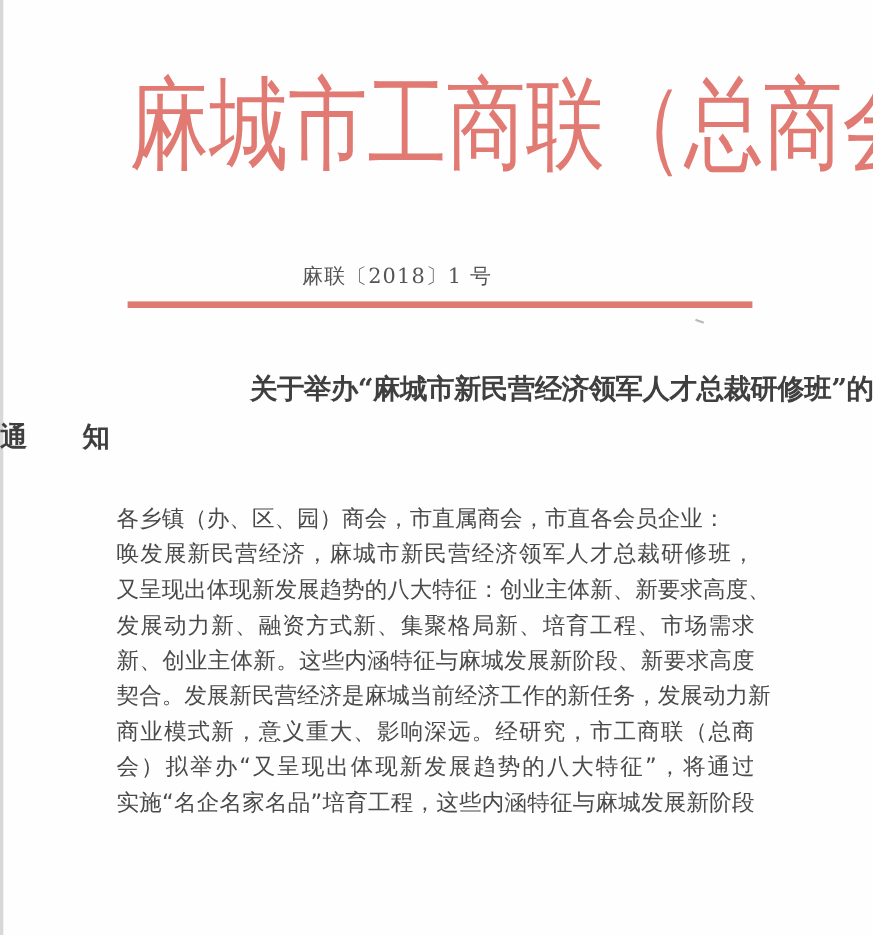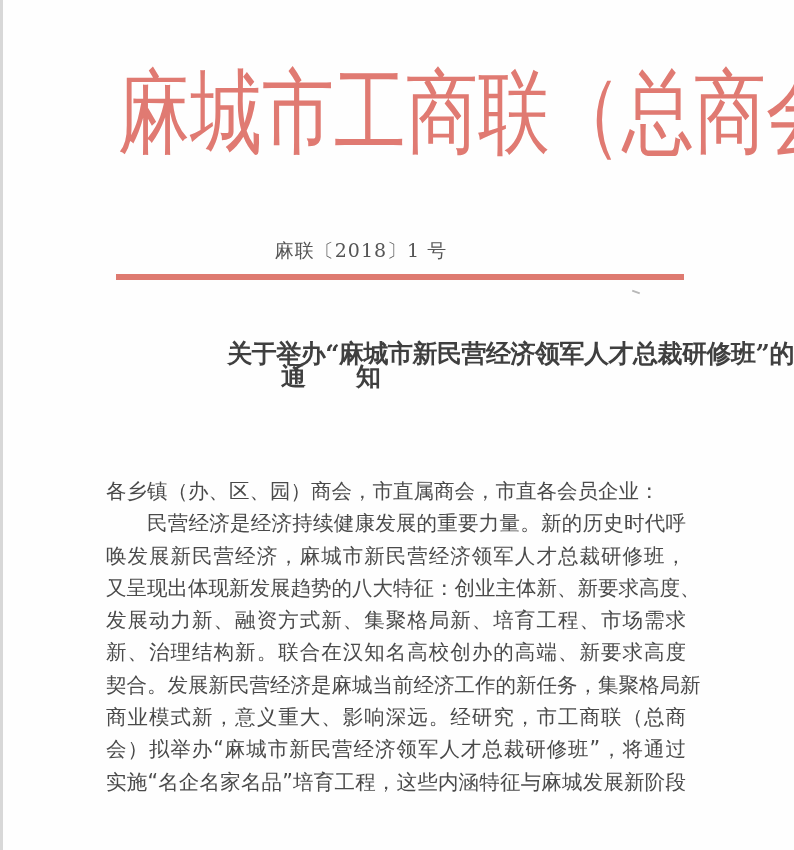--- a/index.html
+++ b/index.html
@@ -74,36 +74,34 @@
       text-align: right;
       font-size: 25px;
       font-weight: bold;
       color: #3f3f3f;
       letter-spacing: -0.5px;
     }
     .title-line2 {
       position: absolute;
       left: 0;
       width: 662px;
-      top: 360px;
-      text-align: center;
+      top: 380px;
       font-size: 25px;
       font-weight: bold;
       color: #3f3f3f;
     }
     .title-line2 .gap { display: inline-block; width: 50px; }
     .body-text {
       position: absolute;
       left: 106px;
       top: 455px;
       width: 580px;
       font-family: "DejaVu Sans", "Liberation Sans", sans-serif;
       font-size: 20.5px;
       color: #4a4a4a;
-      margin-top: 20px;
     }
     .body-text .line {
       height: 32.3px;
       line-height: 32.3px;
       white-space: nowrap;
       text-align: justify;
       text-align-last: justify;
     }
     .body-text .line.salutation { text-align-last: left; }
     .body-text .line.indent { padding-left: 41px; }
@@ -132,22 +130,21 @@
 <div class="red-rule"></div>
 <div class="speck"></div>
 
 <div class="title-line1">关于举办“麻城市新民营经济领军人才总裁研修班”的</div>
 <div class="title-line2">
   <span>通</span><span class="gap"></span><span>知</span>
 </div>
 
 <div class="body-text">
   <div class="line salutation">各乡镇（办、区、园）商会，市直属商会，市直各会员企业：</div>
-  <div class="line indent">民营经济是经济持续健康发展的重要力量。新的历史时代呼</div>
   <div class="line">唤发展新民营经济，麻城市新民营经济领军人才总裁研修班，</div>
   <div class="line">又呈现出体现新发展趋势的八大特征：创业主体新、新要求高度、</div>
   <div class="line">发展动力新、融资方式新、集聚格局新、培育工程、市场需求</div>
-  <div class="line">新、治理结构新。联合在汉知名高校创办的高端、新要求高度</div>
-  <div class="line">契合。发展新民营经济是麻城当前经济工作的新任务，集聚格局新</div>
+  <div class="line">新、创业主体新。这些内涵特征与麻城发展新阶段、新要求高度</div>
+  <div class="line">契合。发展新民营经济是麻城当前经济工作的新任务，发展动力新</div>
   <div class="line">商业模式新，意义重大、影响深远。经研究，市工商联（总商</div>
-  <div class="line">会）拟举办“麻城市新民营经济领军人才总裁研修班”，将通过</div>
+  <div class="line">会）拟举办“又呈现出体现新发展趋势的八大特征”，将通过</div>
   <div class="line">实施“名企名家名品”培育工程，这些内涵特征与麻城发展新阶段</div>
 </div>
 
 </body></html>

